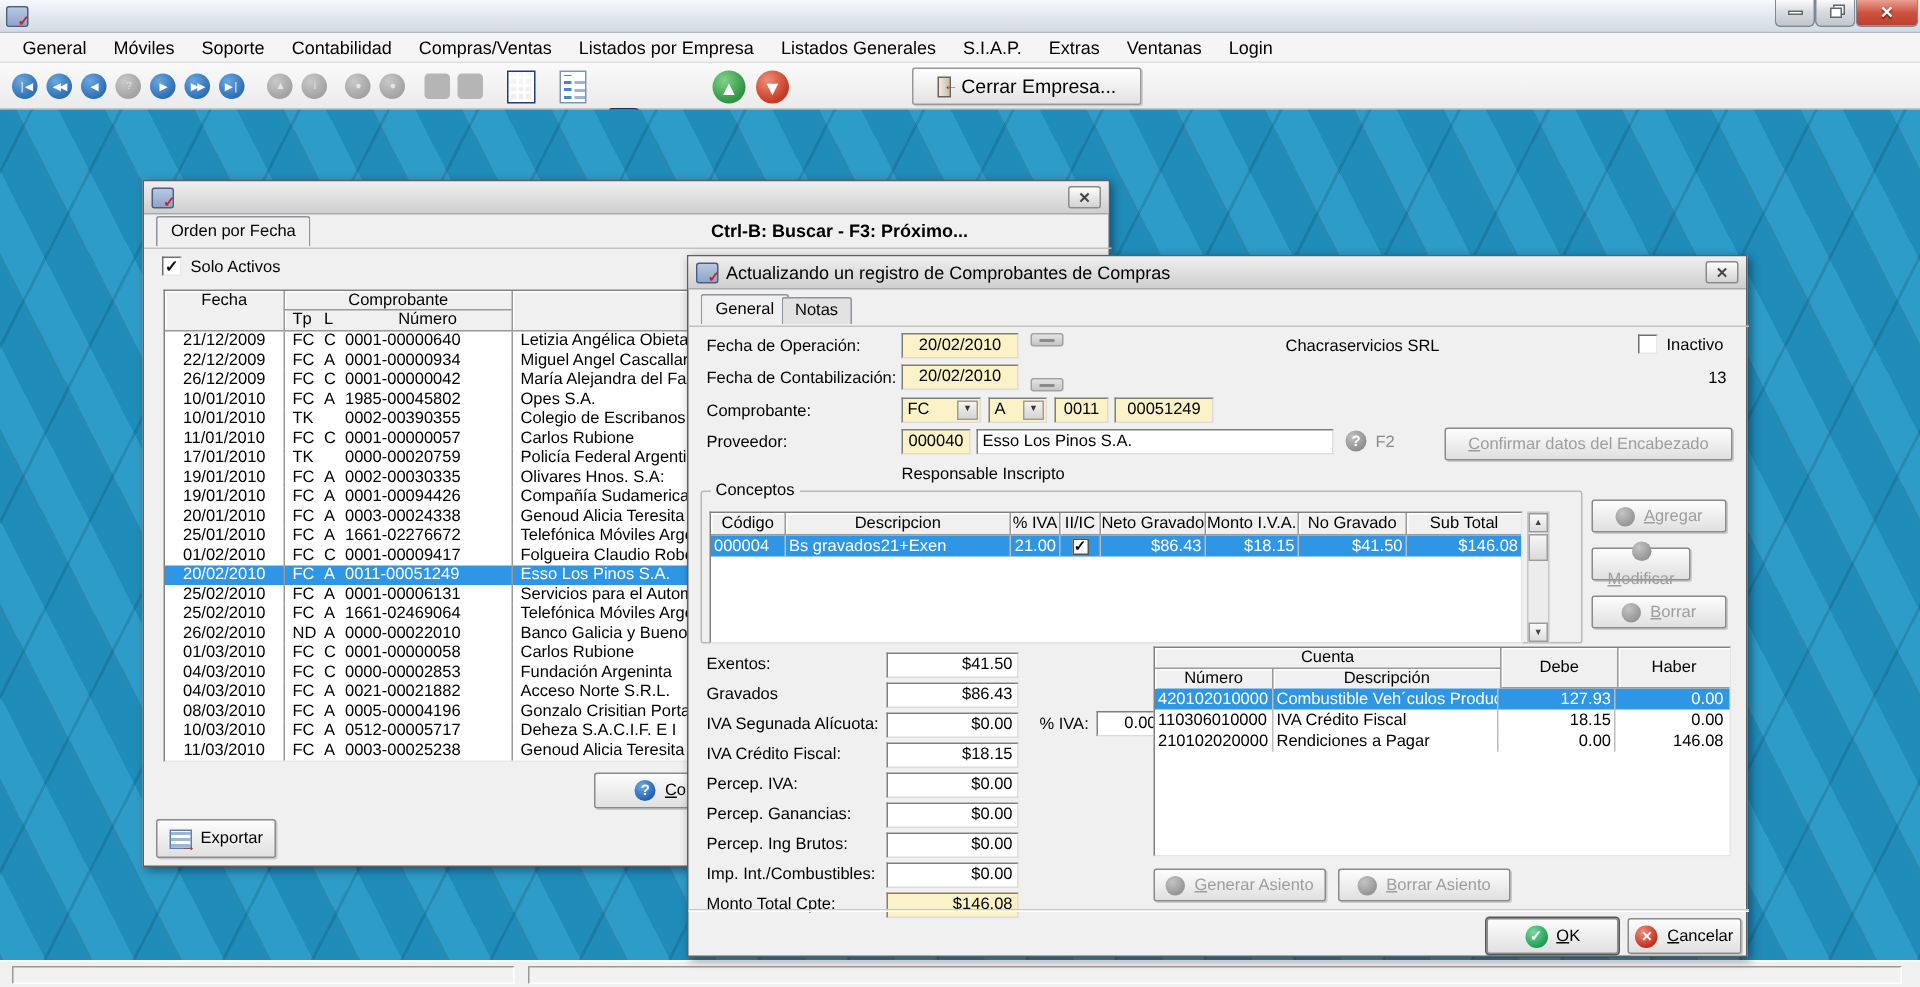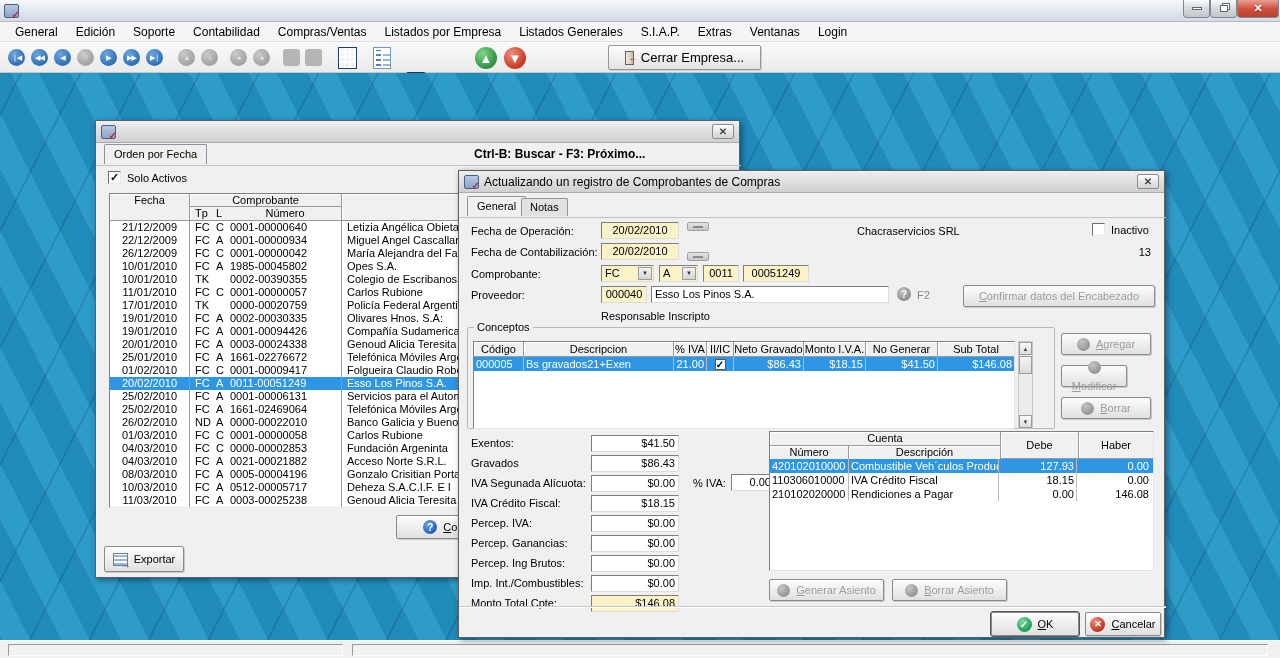--- a/index.html
+++ b/index.html
@@ -186,21 +186,21 @@
 <div class="winbtn" style="left:1210px;width:27px;">
     <span class="sq"></span>
   </div>
 <div class="winbtn" id="btn-close-main" style="left:1237px;width:42px;">
     <span class="x">✕</span>
   </div>
 
 <div class="abs" id="menubar">
 
 <span class="mitem">General</span>
-    <span class="mitem">Edición</span>
+    <span class="mitem">Móviles</span>
     <span class="mitem">Soporte</span>
     <span class="mitem">Contabilidad</span>
     <span class="mitem">Compras/Ventas</span>
     <span class="mitem">Listados por Empresa</span>
     <span class="mitem">Listados Generales</span>
     <span class="mitem">S.I.A.P.</span>
     <span class="mitem">Extras</span>
     <span class="mitem">Ventanas</span>
     <span class="mitem">Login</span>
   </div>
@@ -507,27 +507,27 @@
     <fieldset class="abs" style="left:8px;top:128px;width:588px;height:108px;border:1px solid #b9b9b9;border-radius:2px;">
       <legend style="margin-left:6px;padding:0 3px;font-size:11px;">Conceptos</legend>
       <div class="grid" style="left:5px;top:8px;width:542px;height:88px;">
         <div class="ghead">
           <span class="gh c1">Código</span>
           <span class="gh c2">Descripcion</span>
           <span class="gh c3">% IVA</span>
           <span class="gh c4">II/IC</span>
           <span class="gh c5">Neto Gravado</span>
           <span class="gh c6">Monto I.V.A.</span>
-          <span class="gh c7">No Generar</span>
+          <span class="gh c7">No Gravado</span>
           <span class="gh c8">Sub Total</span>
         </div>
         <div>
 
             <div class="grow selected">
-              <span class="gc c1">000005</span>
+              <span class="gc c1">000004</span>
               <span class="gc c2">Bs gravados21+Exen</span>
               <span class="gc c3 trt">21.00</span>
               <span class="gc c4"><span class="gridcheck">✓</span></span>
               <span class="gc c5 trt">$86.43</span>
               <span class="gc c6 trt">$18.15</span>
               <span class="gc c7 trt">$41.50</span>
               <span class="gc c8 trt">$146.08</span>
             </div>
           </div>
       </div>

